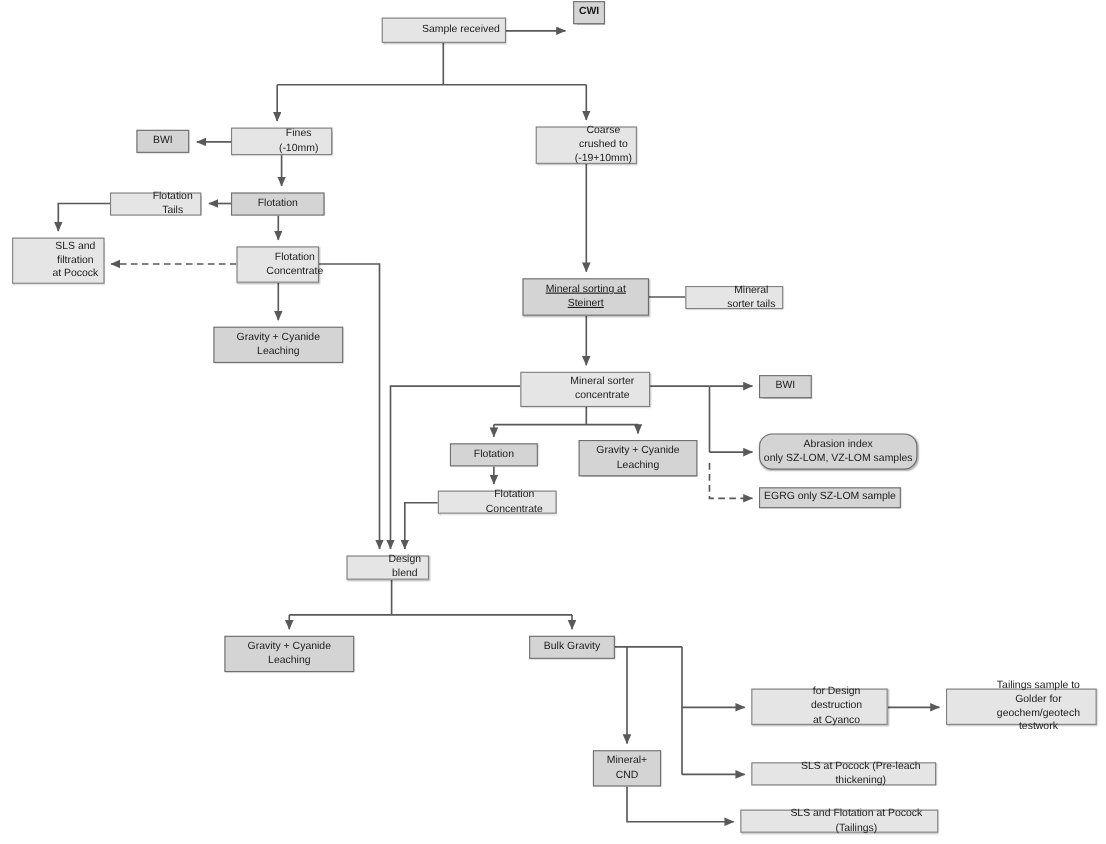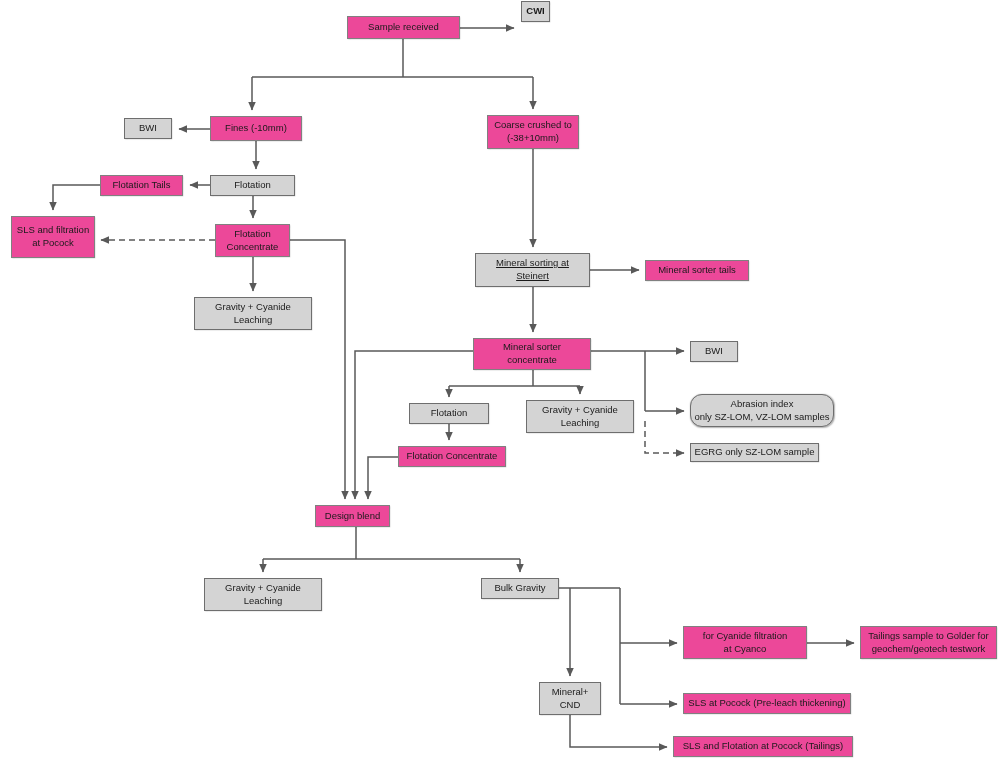--- a/index.html
+++ b/index.html
@@ -3,21 +3,21 @@
 <meta charset="utf-8">
 <style>
   html,body{margin:0;padding:0;background:#ffffff;}
   body{font-family:"Liberation Sans",sans-serif;}
   #stage{position:relative;width:1005px;height:767px;background:#fff;overflow:hidden;}
   #wires{position:absolute;left:0;top:0;width:1005px;height:767px;}
   .node{position:absolute;box-sizing:border-box;border:1.3px solid #808080;
         display:flex;align-items:center;justify-content:center;text-align:center;
         font-size:9.5px;color:#1a1a1a;line-height:1.35;padding:1px 3px;
         box-shadow:0.8px 0.8px 1.4px rgba(0,0,0,0.30);}
-  .node.white{background:#ec4899;}
+  .node.white{background:#e5e5e5;padding-left:34px;}
   .node.grey{background:#d4d4d4;border-color:#6e6e6e;}
   .node span{display:block;white-space:pre-line;}
 </style>
 </head>
 <body>
 
 <div id="stage">
 
   <svg id="wires" viewBox="0 0 1005 767" xmlns="http://www.w3.org/2000/svg">
     <defs>
@@ -100,21 +100,21 @@
         <span>CWI</span>
       </div>
       <div class="node white" style="left: 210px; top: 116px; width: 92px; height: 25px;">
         <span>Fines (-10mm)</span>
       </div>
       <div class="node grey" style="left: 124px; top: 118px; width: 48px; height: 21px;">
         <span>BWI</span>
       </div>
       <div class="node white" style="left: 487px; top: 115px; width: 92px; height: 34px;">
         <span>Coarse crushed to
-(-38+10mm)</span>
+(-19+10mm)</span>
       </div>
       <div class="node grey" style="left: 210px; top: 175px; width: 85px; height: 21px;">
         <span>Flotation</span>
       </div>
       <div class="node white" style="left: 100px; top: 175px; width: 83px; height: 21px;">
         <span>Flotation Tails</span>
       </div>
       <div class="node white" style="left: 11px; top: 216px; width: 84px; height: 42px;">
         <span>SLS and filtration
 at Pocock</span>
@@ -124,21 +124,21 @@
 Concentrate</span>
       </div>
       <div class="node grey" style="left: 194px; top: 297px; width: 118px; height: 33px;">
         <span>Gravity + Cyanide
 Leaching</span>
       </div>
       <div class="node grey" style="left: 475px; top: 253px; width: 115px; height: 34px; text-decoration: underline;">
         <span>Mineral sorting at
 Steinert</span>
       </div>
-      <div class="node white" style="left: 645px; top: 260px; width: 104px; height: 21px;">
+      <div class="node white" style="left: 623px; top: 260px; width: 89px; height: 21px;">
         <span>Mineral sorter tails</span>
       </div>
       <div class="node white" style="left: 473px; top: 338px; width: 118px; height: 32px;">
         <span>Mineral sorter
 concentrate</span>
       </div>
       <div class="node grey" style="left: 690px; top: 341px; width: 48px; height: 21px;">
         <span>BWI</span>
       </div>
       <div class="node grey" style="left: 409px; top: 403px; width: 80px; height: 21px;">
@@ -162,21 +162,21 @@
         <span>Design blend</span>
       </div>
       <div class="node grey" style="left: 204px; top: 578px; width: 118px; height: 33px;">
         <span>Gravity + Cyanide
 Leaching</span>
       </div>
       <div class="node grey" style="left: 481px; top: 578px; width: 78px; height: 21px;">
         <span>Bulk Gravity</span>
       </div>
       <div class="node white" style="left: 683px; top: 626px; width: 124px; height: 33px;">
-        <span>for Cyanide filtration
+        <span>for Design destruction
 at Cyanco</span>
       </div>
       <div class="node white" style="left: 860px; top: 626px; width: 137px; height: 33px; align-items: center;">
         <span>Tailings sample to Golder for
 geochem/geotech testwork</span>
       </div>
       <div class="node grey" style="left: 539px; top: 682px; width: 62px; height: 33px;">
         <span>Mineral+
 CND</span>
       </div>

